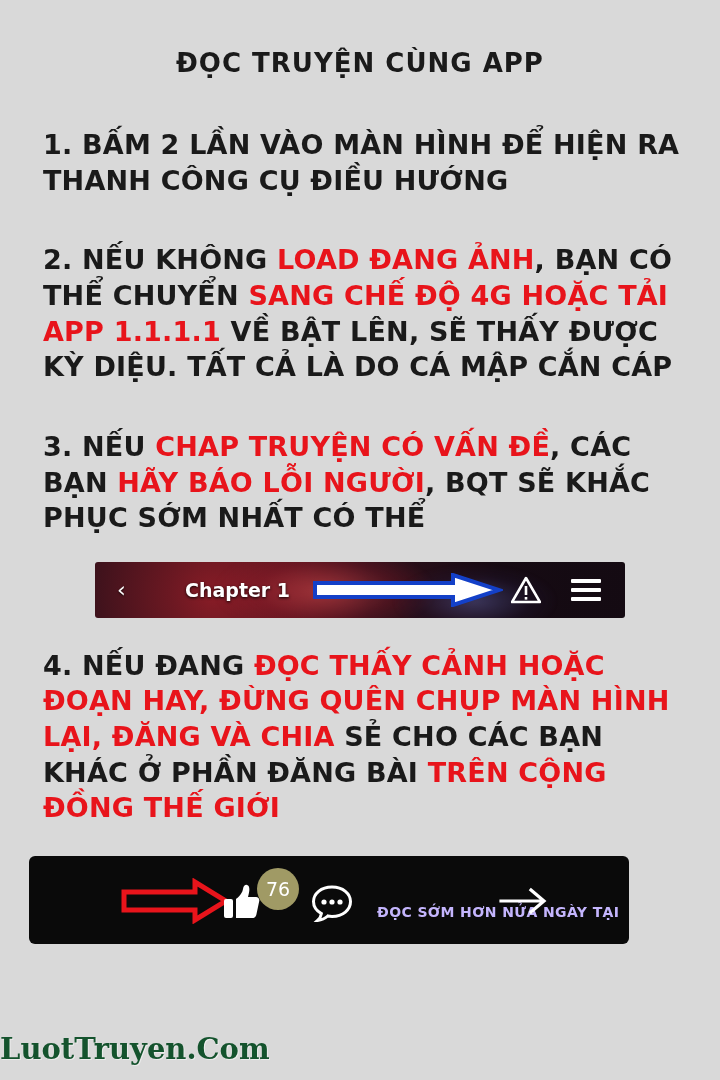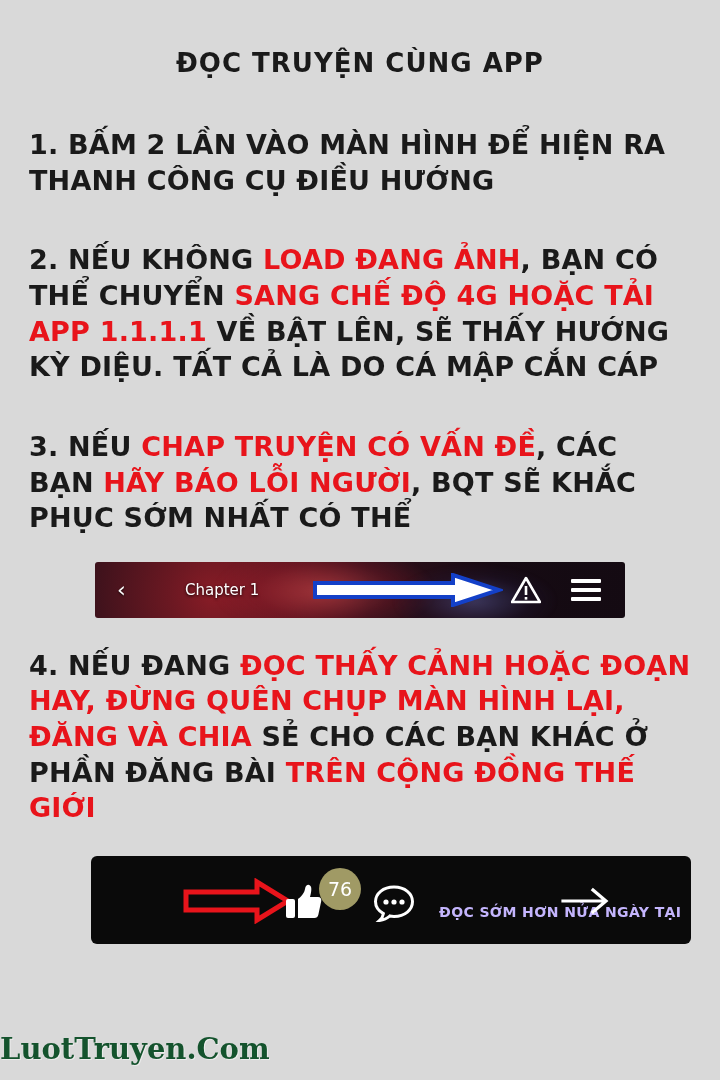--- a/index.html
+++ b/index.html
@@ -29,20 +29,21 @@
     color: #1a1a1a;
     padding-top: 48px;
     line-height: 1.2;
   }
   .block {
     font-size: 27px;
     font-weight: bold;
     color: #1a1a1a;
     line-height: 1.32;
     letter-spacing: 0.2px;
+    margin-left: 14px;
   }
   .red { color: #e8141b; }
   .b1 { margin-top: 48px; }
   .b2 { margin-top: 44px; }
   .b3 { margin-top: 44px; }
   .b4 { margin-top: 30px; }
   .b5 { margin-top: 46px; }
 
   
   .navbar-wrap {
@@ -90,22 +91,22 @@
     font-size: 22px;
     line-height: 1;
     text-shadow: 0 1px 2px rgba(0,0,0,0.8);
   }
   .navbar .chapter-label {
     position: absolute;
     left: 90px;
     top: 50%;
     transform: translateY(-50%);
     color: #ffffff;
-    font-size: 15px;
-    font-weight: normal;
+    font-size: 19px;
+    font-weight: bold;
     text-shadow: 0 1px 3px rgba(0,0,0,0.9);
   }
   .navbar .warn-icon {
     position: absolute;
     left: 416px;
     top: 50%;
     transform: translateY(-50%);
     width: 30px;
     height: 28px;
   }
@@ -134,21 +135,21 @@
     top: 50%;
     transform: translateY(-50%);
     width: 190px;
     height: 34px;
   }
 
   
   .toolbar-wrap {
     margin-top: 30px;
     display: flex;
-    justify-content: flex-end;
+    justify-content: flex-start;
   }
   .toolbar {
     position: relative;
     width: 600px;
     height: 88px;
     background: #0a0a0a;
     border-radius: 6px;
     overflow: visible;
   }
   .toolbar .red-arrow {
@@ -222,21 +223,21 @@
 
 <div class="page">
 
   <div class="title">ĐỌC TRUYỆN CÙNG APP</div>
 
   <div class="block b1">
     <span>1. BẤM 2 LẦN VÀO MÀN HÌNH ĐỂ HIỆN RA THANH CÔNG CỤ ĐIỀU HƯỚNG</span>
   </div>
 
   <div class="block b2">
-    <span>2. NẾU KHÔNG </span><span class="red">LOAD ĐANG ẢNH</span><span>, BẠN CÓ THỂ CHUYỂN </span><span class="red">SANG CHẾ ĐỘ 4G HOẶC TẢI APP 1.1.1.1</span><span> VỀ BẬT LÊN, SẼ THẤY HƯỚNG KỲ DIỆU. TẤT CẢ LÀ DO CÁ MẬP CẮN CÁP</span>
+    <span>2. NẾU KHÔNG </span><span class="red">LOAD ĐANG ẢNH</span><span>, BẠN CÓ THỂ CHUYỂN </span><span class="red">SANG CHẾ ĐỘ 4G HOẶC TẢI APP 1.1.1.1</span><span> VỀ BẬT LÊN, SẼ THẤY ĐƯỢC KỲ DIỆU. TẤT CẢ LÀ DO CÁ MẬP CẮN CÁP</span>
   </div>
 
   <div class="block b3">
     <span>3. NẾU </span><span class="red">CHAP TRUYỆN CÓ VẤN ĐỀ</span><span>, CÁC BẠN </span><span class="red">HÃY BÁO LỖI NGƯỜI</span><span>, BQT SẼ KHẮC PHỤC SỚM NHẤT CÓ THỂ</span>
   </div>
 
   <div class="navbar-wrap">
     <div class="navbar">
       <div class="swirl"></div>
       <div class="swirl2"></div>

